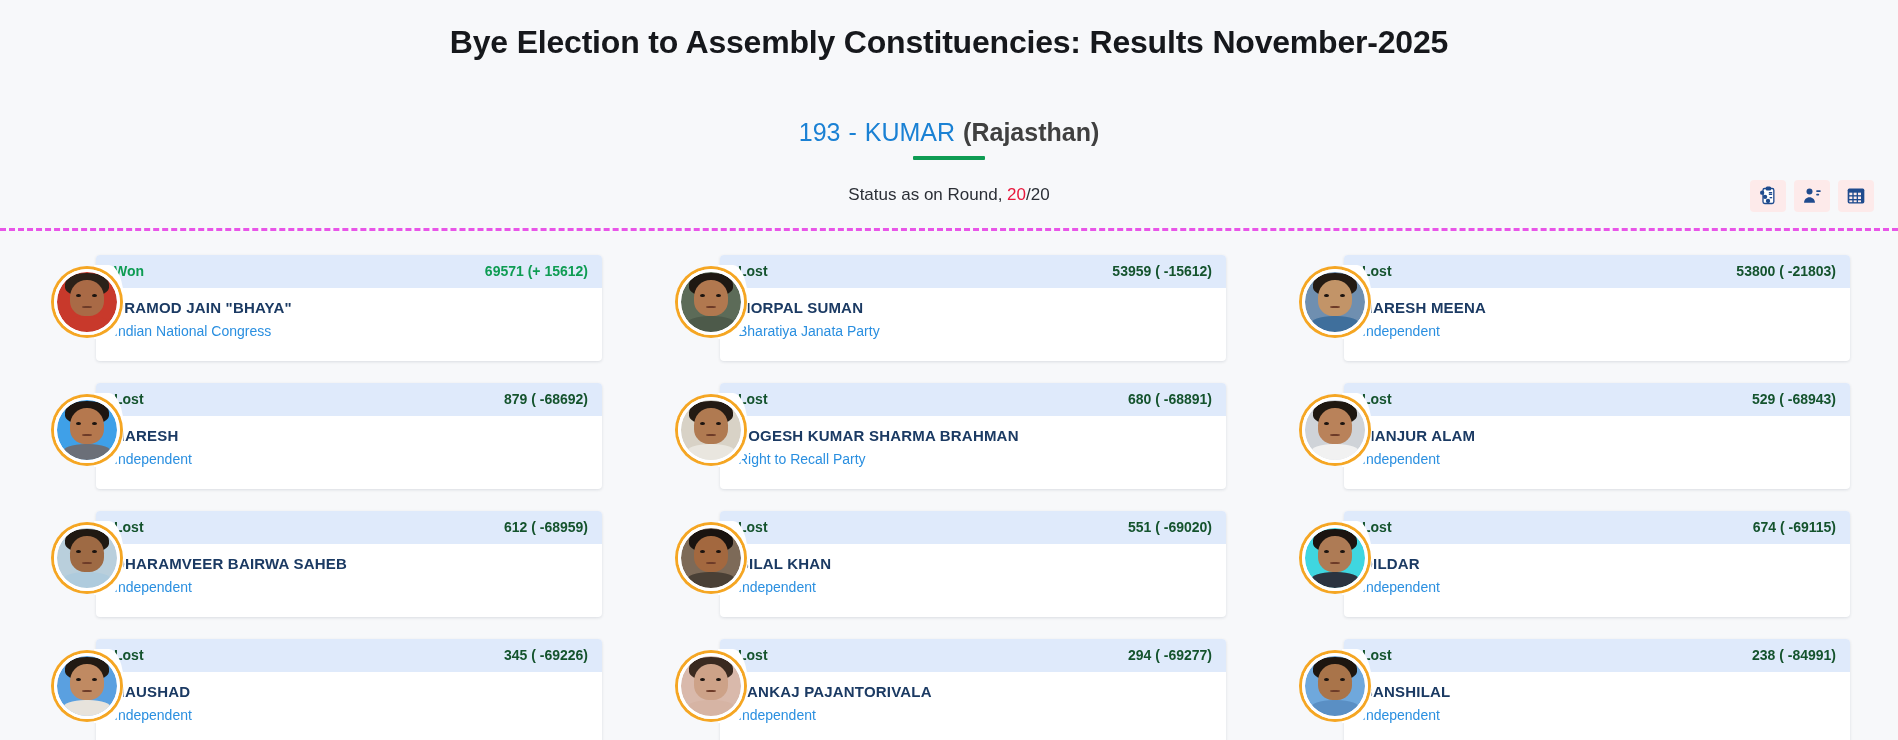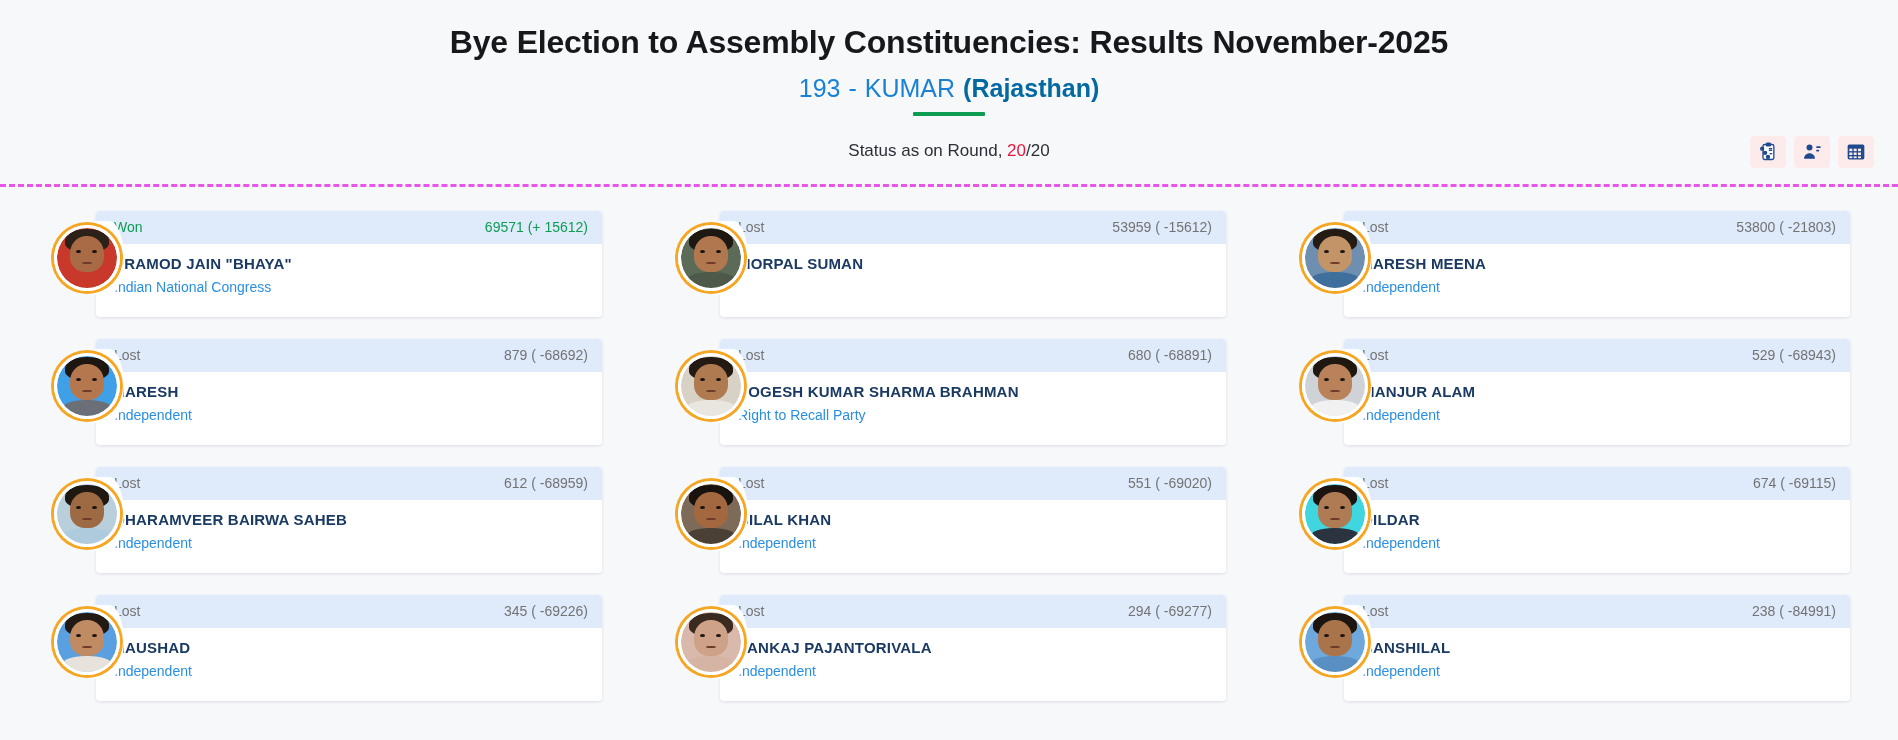--- a/index.html
+++ b/index.html
@@ -39,21 +39,21 @@
     display: flex;
     align-items: baseline;
     justify-content: center;
     gap: 8px;
     position: relative;
   }
   .sub-plain { color: #2b2f36; }
   .sub-ac-no { color: #1a81d4; font-weight: normal; }
   .sub-dash { color: #1a81d4; }
   .sub-ac-name { color: #1a81d4; }
-  .sub-state { color: #0369a1; font-weight: bold; }
+  .sub-state { color: #404040; font-weight: bold; margin-top: 44px; }
 
   .green-underline {
     width: 72px;
     height: 4px;
     background: #0e9c53;
     margin: 9px auto 0 auto;
     border-radius: 1px;
   }
 
   
@@ -130,24 +130,24 @@
   }
 
   .card-head {
     height: 33px;
     background: #dfeafb;
     display: flex;
     align-items: center;
     justify-content: space-between;
     padding: 0 14px 0 18px;
     font-size: 14px;
-    font-weight: normal;
+    font-weight: bold;
   }
   .result-won { color: #0e9c53; }
-  .result-lost { color: #737373; }
+  .result-lost { color: #14532d; }
 
   .card-body {
     padding: 11px 14px 0 18px;
   }
   .cand-name {
     font-size: 15px;
     font-weight: bold;
     color: #1b3a63;
     letter-spacing: 0.2px;
     white-space: nowrap;
@@ -349,20 +349,21 @@
         <div class="avatar-ring-mask"></div>
       </div>
       <div class="card-wrap">
         <div class="card">
           <div class="card-head">
             <span class="result-lost">Lost</span>
             <span class="result-lost nowrap">53959 ( -15612)</span>
           </div>
           <div class="card-body">
             <div class="cand-name">MORPAL SUMAN</div>
+            <div class="cand-party">Bharatiya Janata Party</div>
           </div>
         </div>
         <div class="avatar-wedge"></div>
         <div class="avatar">
           <div class="avatar-inner">
             <div class="face">
               <div class="bg" style="background:#5c6b58"></div>
               <div class="body" style="background:#4d5a4a"></div>
               <div class="hair" style="background:#1e1812"></div>
               <div class="skin" style="background:#b1784f"></div>

